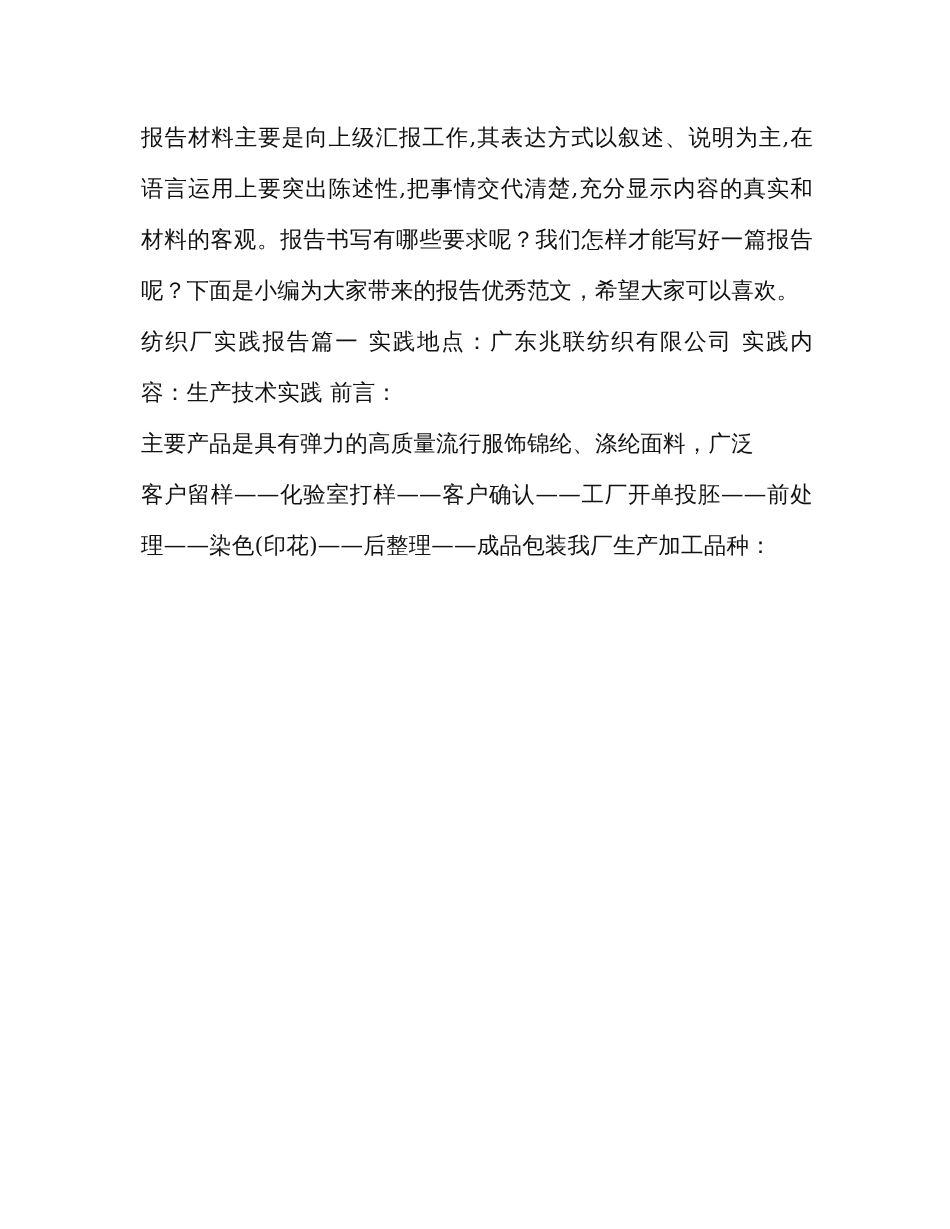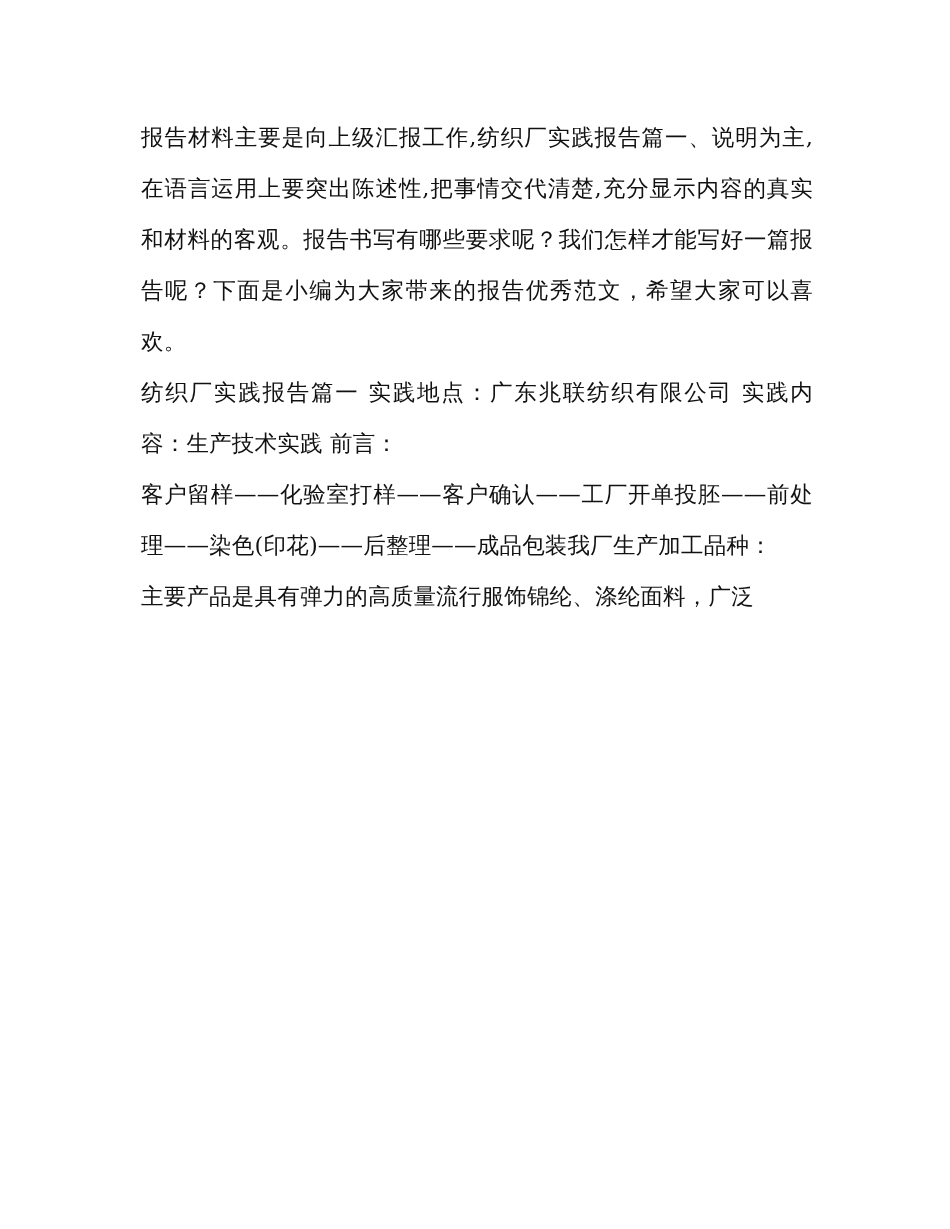--- a/index.html
+++ b/index.html
@@ -38,17 +38,17 @@
       margin: 0;
       text-align: justify;
       letter-spacing: 0.2px;
     }
   </style>
 </head>
 <body>
 
 <div class="page">
 
-  <p class="para">报告材料主要是向上级汇报工作,纺织厂实践报告篇一、说明为主,在语言运用上要突出陈述性,把事情交代清楚,充分显示内容的真实和材料的客观。报告书写有哪些要求呢？我们怎样才能写好一篇报告呢？下面是小编为大家带来的报告优秀范文，希望大家可以喜欢。</p>
+  <p class="para">报告材料主要是向上级汇报工作,其表达方式以叙述、说明为主,在语言运用上要突出陈述性,把事情交代清楚,充分显示内容的真实和材料的客观。报告书写有哪些要求呢？我们怎样才能写好一篇报告呢？下面是小编为大家带来的报告优秀范文，希望大家可以喜欢。</p>
   <p class="para">纺织厂实践报告篇一 实践地点：广东兆联纺织有限公司 实践内容：生产技术实践 前言：</p>
+  <p class="para">主要产品是具有弹力的高质量流行服饰锦纶、涤纶面料，广泛</p>
   <p class="para">客户留样——化验室打样——客户确认——工厂开单投胚——前处理——染色(印花)——后整理——成品包装我厂生产加工品种：</p>
-  <p class="para">主要产品是具有弹力的高质量流行服饰锦纶、涤纶面料，广泛</p>
 </div>
 
 </body></html>

